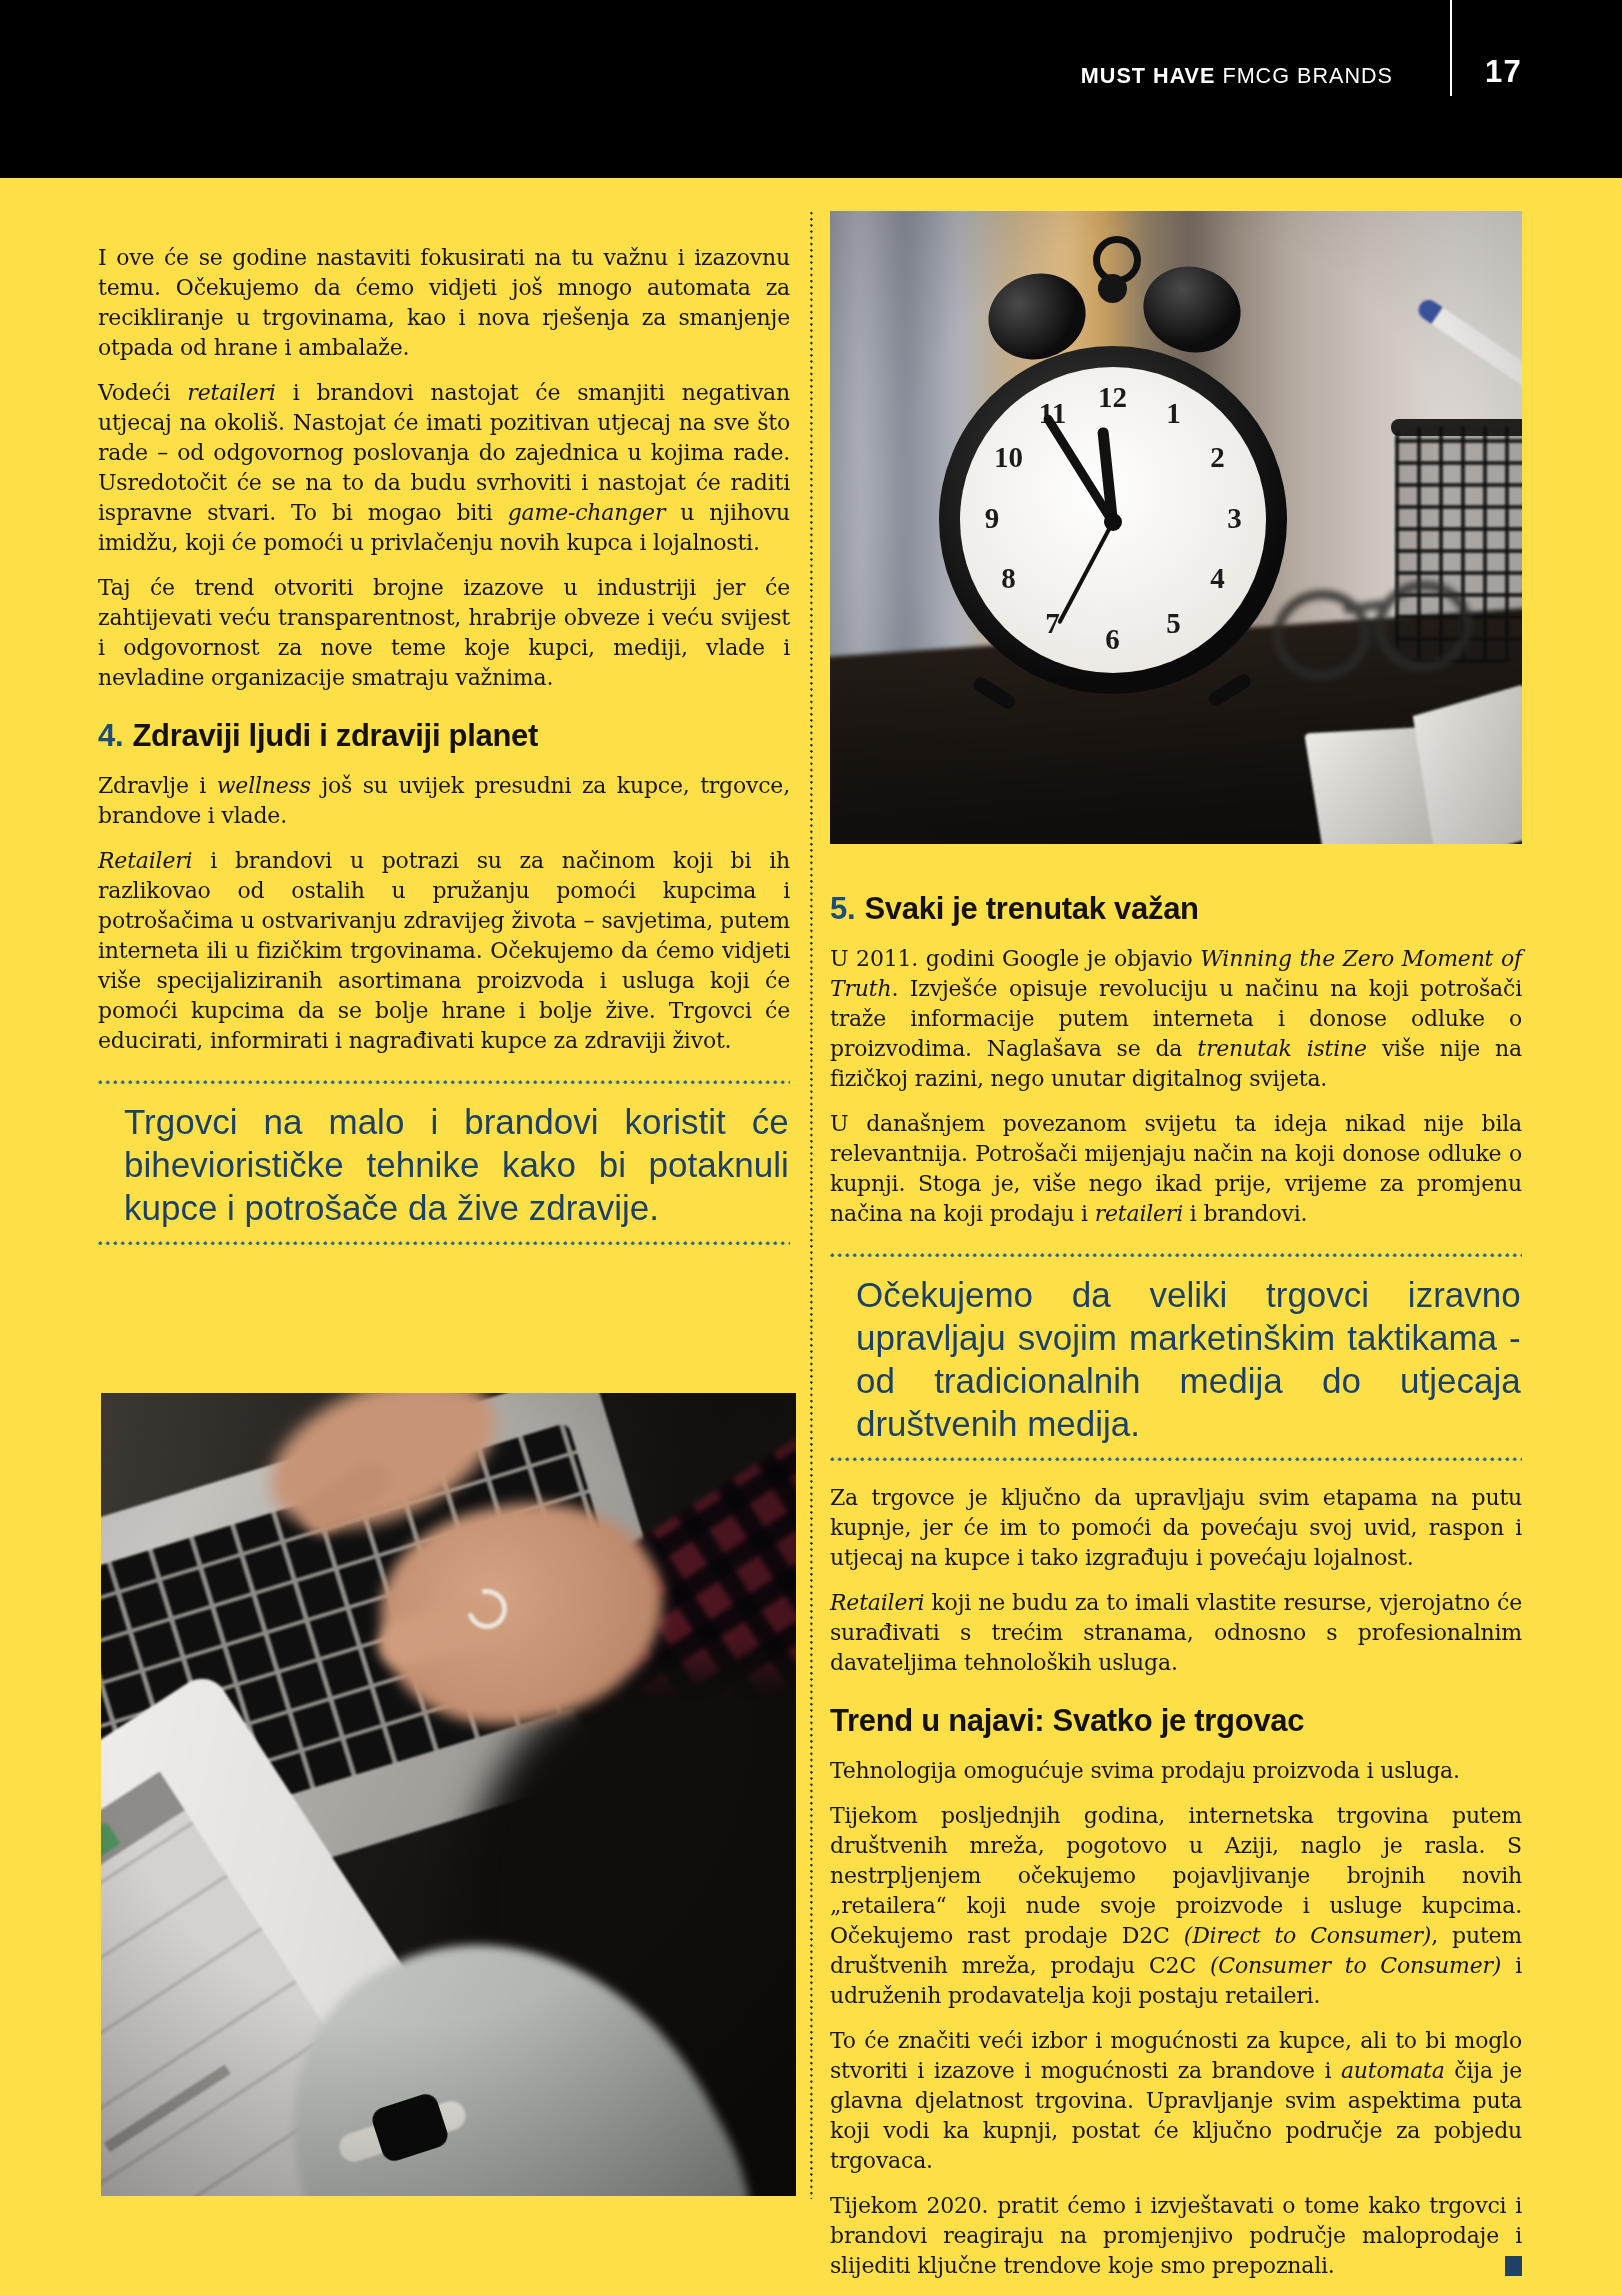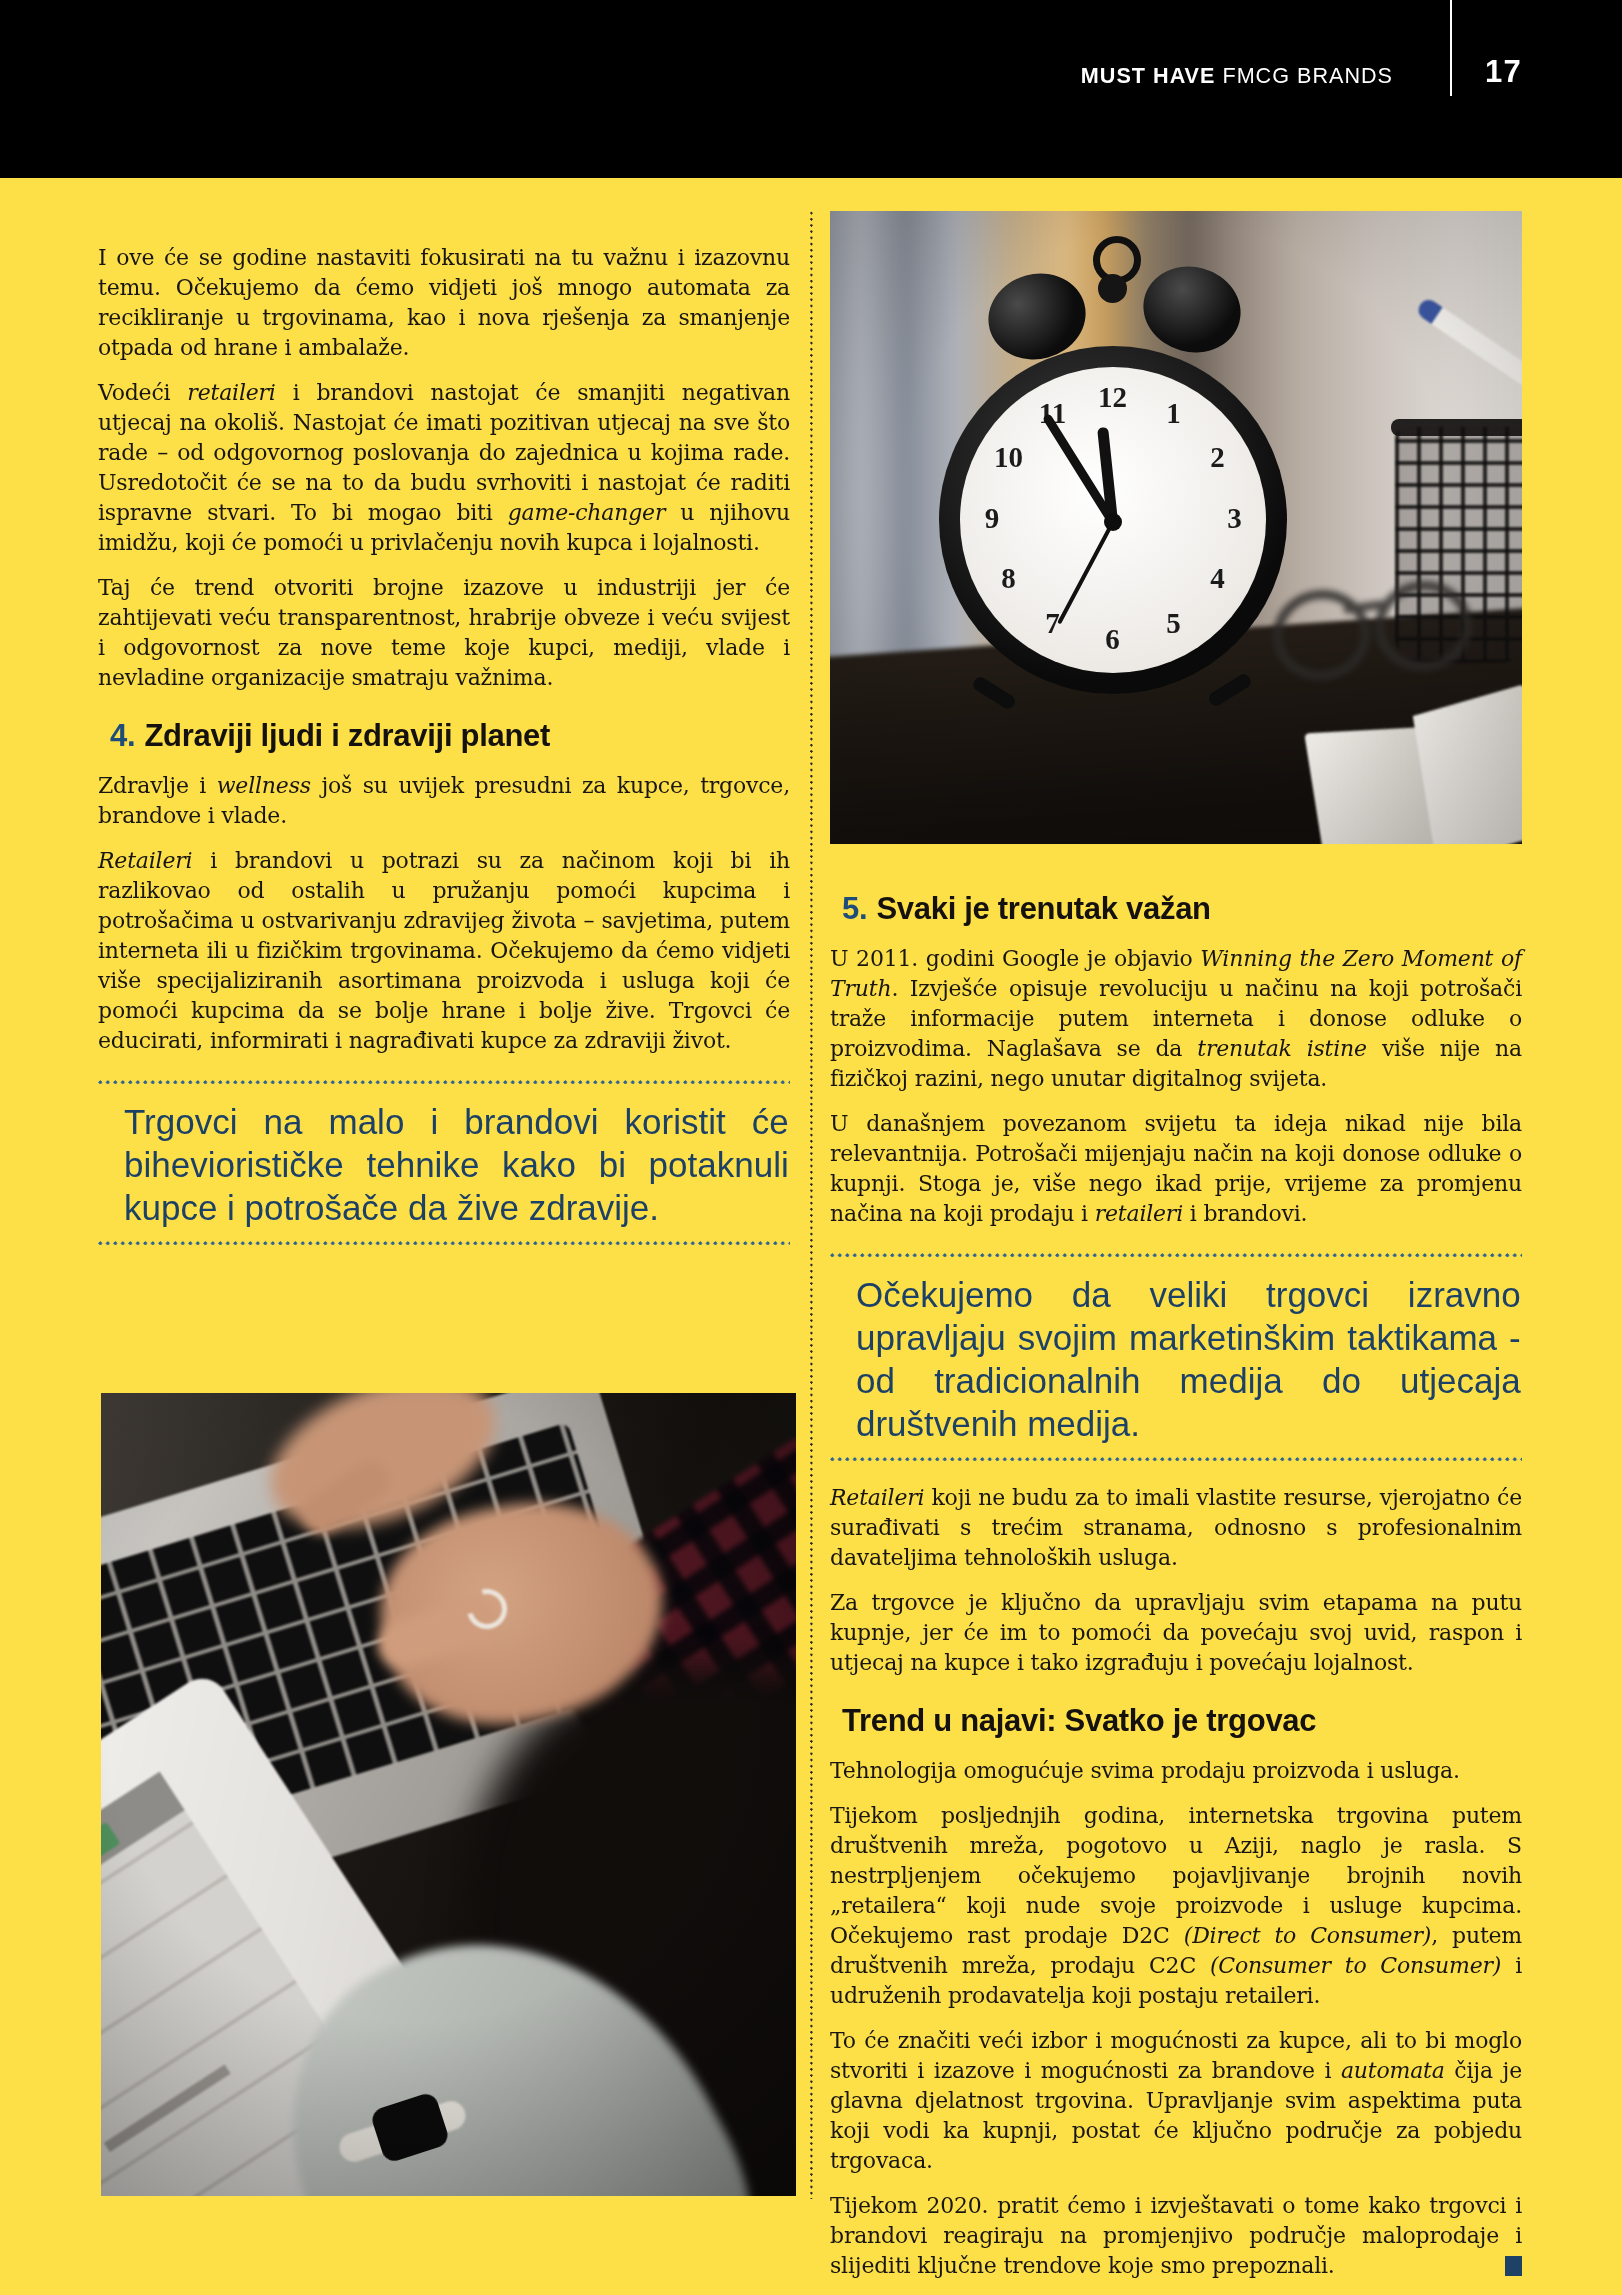--- a/index.html
+++ b/index.html
@@ -19,21 +19,21 @@
   .col{position:absolute;top:243px;width:692px;}
   #left-col{left:98px;}
   #right-col{left:830px;top:225px;}
   #col-divider{position:absolute;left:810px;top:211px;width:3.3px;height:1988px;
       background-image:radial-gradient(circle at 1.6px 2px, #2a2a2a 1.1px, transparent 1.4px);
       background-size:3.3px 6.2px;background-repeat:repeat-y;}
 
   p.body{font-size:22px;line-height:30px;text-align:justify;margin:0 0 15px 0;letter-spacing:-0.2px;}
   p.body em{font-style:italic;}
   h2.section{font-family:"Liberation Sans", sans-serif;font-weight:700;font-size:31px;
-      letter-spacing:-0.3px;margin:25px 0 17px 12px;color:#14110f;}
+      letter-spacing:-0.3px;margin:25px 0 17px 0;color:#14110f;}
   h2.section .num{color:#1f4d7a;margin-right:9.2px;}
 
   .quote-block{margin:23.6px 0 22px 0;}
   .hdots{height:4.6px;background-image:radial-gradient(circle at 2.3px 2.3px, #2f6390 1.8px, transparent 2px);
       background-size:7.5px 4.6px;background-repeat:repeat-x;}
   .quote-text{padding:15.7px 1.3px 11.8px 26px;color:#1d4166;
       font-family:"Liberation Sans", sans-serif;font-size:35px;line-height:43px;text-align:justify;}
 
   .endmark-holder{position:relative;}
   #end-square{position:absolute;right:0;bottom:5.2px;width:17px;height:19.6px;background:#1e4166;}
@@ -248,22 +248,22 @@
 
     <p class="body">U 2011. godini Google je objavio <em>Winning the Zero Moment of Truth</em>. Izvješće opisuje revoluciju u načinu na koji potrošači traže informacije putem interneta i donose odluke o proizvodima. Naglašava se da <em>trenutak istine</em> više nije na fizičkoj razini, nego unutar digitalnog svijeta.</p>
     <p class="body">U današnjem povezanom svijetu ta ideja nikad nije bila relevantnija. Potrošači mijenjaju način na koji donose odluke o kupnji. Stoga je, više nego ikad prije, vrijeme za promjenu načina na koji prodaju i <em>retaileri</em> i brandovi.</p>
 
     <div class="quote-block">
       <div class="hdots"></div>
       <div class="quote-text">Očekujemo da veliki trgovci izravno upravljaju svojim marketinškim taktikama - od tradicionalnih medija do utjecaja društvenih medija.</div>
       <div class="hdots"></div>
     </div>
 
+    <p class="body">Za trgovce je ključno da upravljaju svim etapama na putu kupnje, jer će im to pomoći da povećaju svoj uvid, raspon i utjecaj na kupce i tako izgrađuju i povećaju lojalnost.</p>
     <p class="body"><em>Retaileri</em> koji ne budu za to imali vlastite resurse, vjerojatno će surađivati s trećim stranama, odnosno s profesionalnim davateljima tehnoloških usluga.</p>
-    <p class="body">Za trgovce je ključno da upravljaju svim etapama na putu kupnje, jer će im to pomoći da povećaju svoj uvid, raspon i utjecaj na kupce i tako izgrađuju i povećaju lojalnost.</p>
 
     <h2 class="section">Trend u najavi: Svatko je trgovac</h2>
 
     <p class="body">Tehnologija omogućuje svima prodaju proizvoda i usluga.</p>
     <p class="body">Tijekom posljednjih godina, internetska trgovina putem društvenih mreža, pogotovo u Aziji, naglo je rasla. S nestrpljenjem očekujemo pojavljivanje brojnih novih „retailera“ koji nude svoje proizvode i usluge kupcima. Očekujemo rast prodaje D2C <em>(Direct to Consumer)</em>, putem društvenih mreža, prodaju C2C <em>(Consumer to Consumer)</em> i udruženih prodavatelja koji postaju retaileri.</p>
     <p class="body">To će značiti veći izbor i mogućnosti za kupce, ali to bi moglo stvoriti i izazove i mogućnosti za brandove i <em>automata</em> čija je glavna djelatnost trgovina. Upravljanje svim aspektima puta koji vodi ka kupnji, postat će ključno područje za pobjedu trgovaca.</p>
     <p class="body endmark-holder"><span>Tijekom 2020. pratit ćemo i izvještavati o tome kako trgovci i brandovi reagiraju na promjenjivo područje maloprodaje i slijediti ključne trendove koje smo prepoznali.</span><span id="end-square"></span></p>
   </div>
 
 </div>

